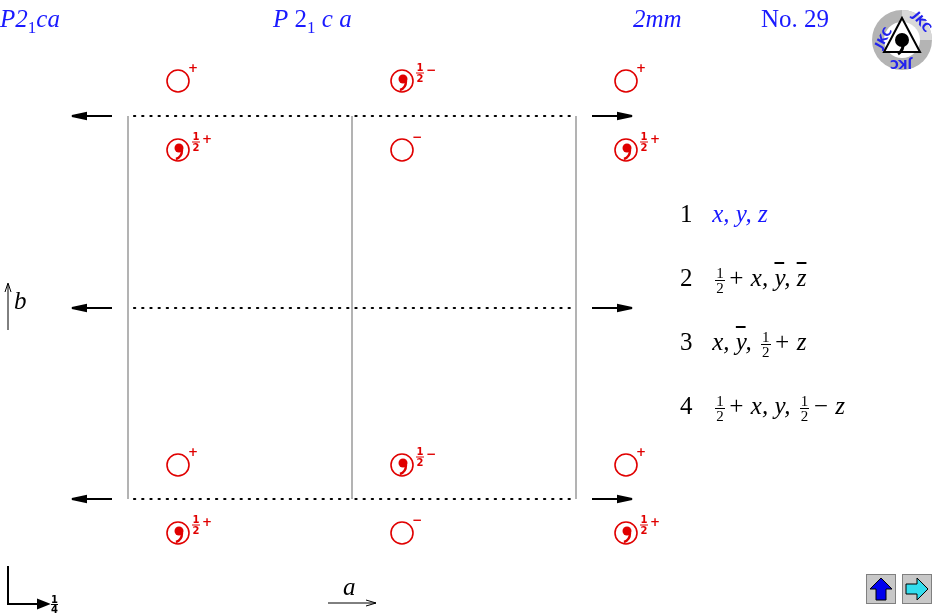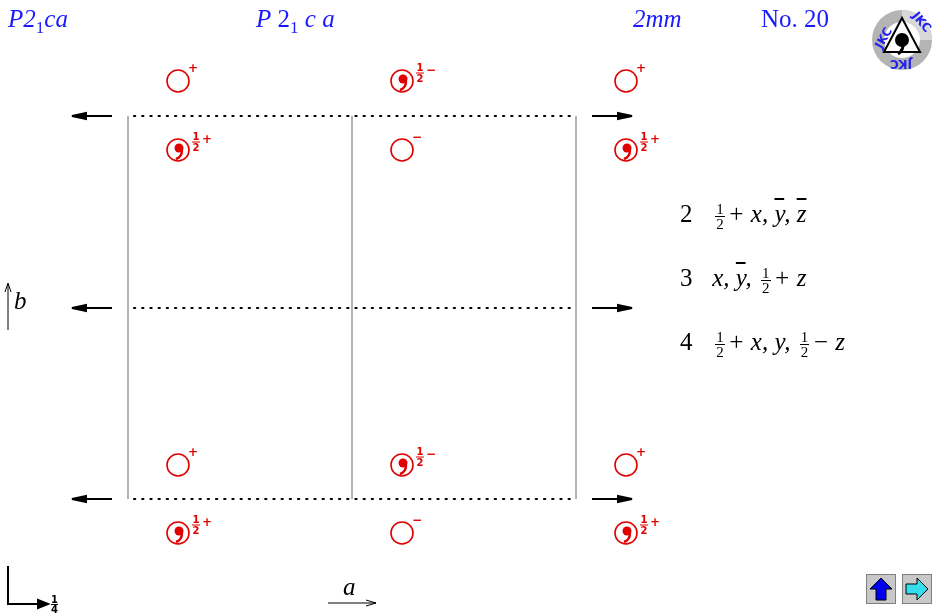--- a/index.html
+++ b/index.html
@@ -19,31 +19,31 @@
   .bar { text-decoration:overline; }
   .navbtn { position:absolute; top:574px; width:30px; height:30px; background:#c8c8c8;
             border:1px solid #808080; box-sizing:border-box; cursor:pointer; }
   .logo { position:absolute; left:870px; top:8px; width:64px; height:64px; }
   .label-b { position:absolute; left:14px; top:287px; font-size:25px; font-style:italic; }
   .label-a { position:absolute; left:343px; top:573px; font-size:25px; font-style:italic; }
 </style>
 </head>
 <body>
 
-<div class="hdr it" style="left:8px;">
+<div class="hdr it" style="left:0;">
   <span>P2</span><span class="sub">1</span><span>ca</span>
 </div>
-<div class="hdr" style="left:256px;">
+<div class="hdr" style="left:273px;">
   <span class="it">P</span>
   <span>2</span><span class="sub">1</span>
   <span class="it">c</span>
   <span class="it">a</span>
 </div>
 <div class="hdr it" style="left:633px;">2mm</div>
-<div class="hdr" style="left:761px;">No. 20</div>
+<div class="hdr" style="left:761px;">No. 29</div>
 
 <svg class="logo" viewBox="0 0 64 64">
   <circle cx="32" cy="32" r="30" fill="#b4b4b4"></circle>
   <path d="M32 2 A30 30 0 0 1 62 32 L32 32 Z" fill="#d8d8d8"></path>
   <circle cx="32" cy="32" r="18" fill="#ffffff"></circle>
   <polygon points="32,10 50,44 14,44" fill="#ffffff" stroke="#000" stroke-width="2"></polygon>
   <circle cx="32" cy="32" r="7" fill="#000"></circle>
   <path d="M33 34 Q34 42 28 46" stroke="#000" stroke-width="3" fill="none"></path>
   <text x="6" y="40" font-size="12" font-weight="bold" fill="#2222ee" font-family="DejaVu Sans, sans-serif" transform="rotate(-60 10 36)">JKC</text>
   <text x="38" y="12" font-size="12" font-weight="bold" fill="#2222ee" font-family="DejaVu Sans, sans-serif" transform="rotate(50 44 14)">JKC</text>
@@ -176,20 +176,24 @@
 </svg>
 
 <div class="label-b">b</div>
 <div class="label-a">a</div>
 <div style="position:absolute;left:51px;top:595px;font:bold 10px 'DejaVu Sans',sans-serif;line-height:9px;text-align:center;">
   <div style="border-bottom:1px solid #000;">1</div>
   <div>4</div>
 </div>
 
 <div class="ops">
+  <div class="op blue">
+    <span class="num">1</span>
+    <span class="expr it">x, y, z</span>
+  </div>
   <div class="op">
     <span class="num">2</span>
     <span class="frac"><span class="n">1</span><span class="d">2</span></span><span class="it">+ x, </span><span class="it bar">y</span><span class="it">, </span><span class="it bar">z</span>
   </div>
   <div class="op">
     <span class="num">3</span>
     <span class="it">x, </span><span class="it bar">y</span><span class="it">, </span><span class="frac"><span class="n">1</span><span class="d">2</span></span><span class="it">+ z</span>
   </div>
   <div class="op">
     <span class="num">4</span>

